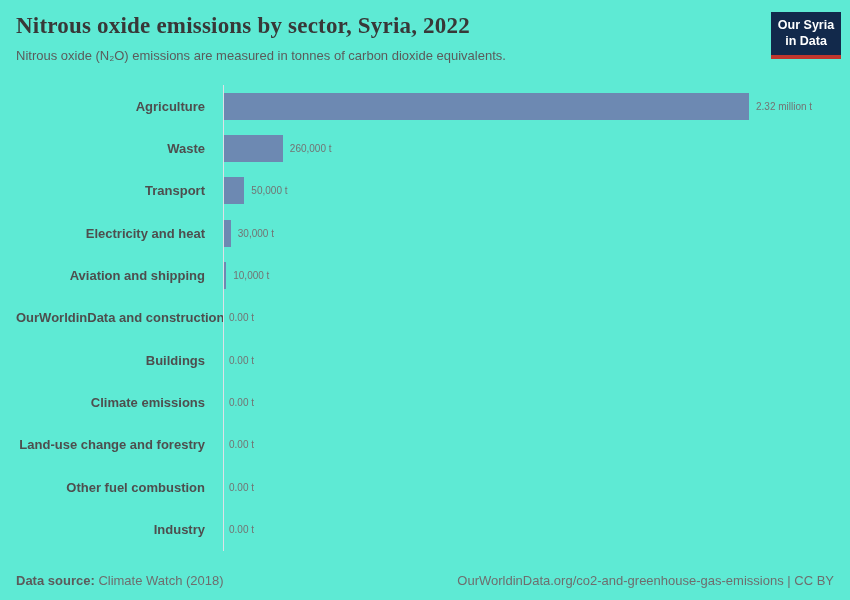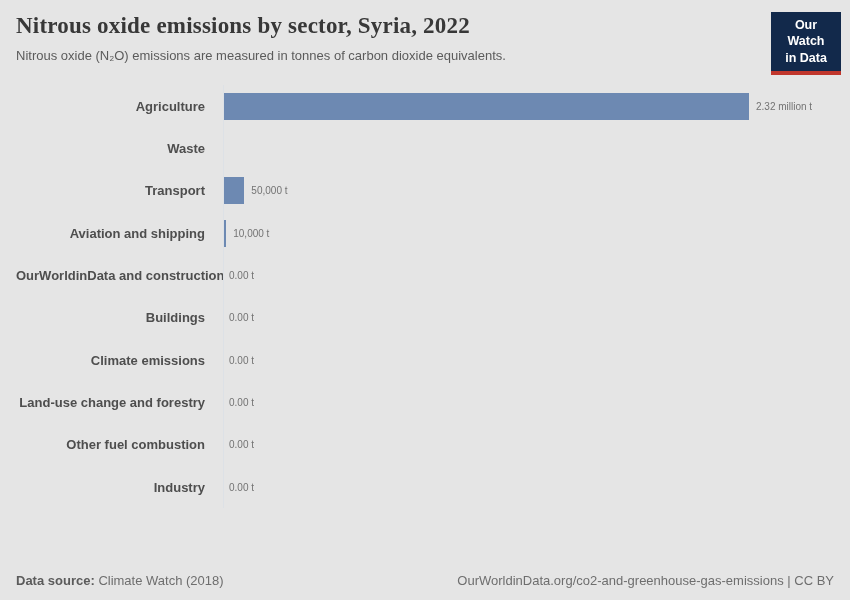--- a/index.html
+++ b/index.html
@@ -1,20 +1,20 @@
 <!DOCTYPE html>
 <html><head>
 <meta charset="utf-8">
 <style>
   html, body { margin: 0; padding: 0; background: #ffffff; }
   .page {
     position: relative;
     width: 850px;
     height: 600px;
-    background: #e5e5e5;
+    background: #5eead4;
     font-family: "Liberation Sans", "DejaVu Sans", sans-serif;
     overflow: hidden;
   }
   .title {
     font-family: "Liberation Serif", "DejaVu Serif", serif;
     font-weight: 700;
     font-size: 23px;
     color: #383838;
     margin: 0;
     padding: 13px 100px 0 16px;
@@ -99,42 +99,53 @@
 </style>
 </head>
 <body>
 
 <div class="page">
 
   <h1 class="title">Nitrous oxide emissions by sector, Syria, 2022</h1>
   <p class="subtitle">Nitrous oxide (N₂O) emissions are measured in tonnes of carbon dioxide equivalents.</p>
 
   <div class="logo" style="background: rgb(18, 41, 75); border-bottom-color: rgb(192, 54, 44);">
-    <div>Our Watch</div>
+    <div>Our Syria</div>
     <div>in Data</div>
   </div>
 
   <div class="chart">
     <div class="axis-line" style="background: rgb(221, 225, 230);"></div>
     <div id="chart-rows">
         <div class="row">
           <div class="row-label">Agriculture</div>
           <div class="bar-area">
             <div class="bar" style="width: 525px; background: rgb(109, 137, 178);"></div>
             <div class="bar-value">2.32 million t</div>
           </div>
         </div>
         <div class="row">
           <div class="row-label">Waste</div>
+          <div class="bar-area">
+            <div class="bar" style="width: 58.8362px; background: rgb(109, 137, 178);"></div>
+            <div class="bar-value">260,000 t</div>
+          </div>
         </div>
         <div class="row">
           <div class="row-label">Transport</div>
           <div class="bar-area">
             <div class="bar" style="width: 20.3664px; background: rgb(109, 137, 178);"></div>
             <div class="bar-value">50,000 t</div>
+          </div>
+        </div>
+        <div class="row">
+          <div class="row-label">Electricity and heat</div>
+          <div class="bar-area">
+            <div class="bar" style="width: 6.78879px; background: rgb(109, 137, 178);"></div>
+            <div class="bar-value">30,000 t</div>
           </div>
         </div>
         <div class="row">
           <div class="row-label">Aviation and shipping</div>
           <div class="bar-area">
             <div class="bar" style="width: 2.26293px; background: rgb(109, 137, 178);"></div>
             <div class="bar-value">10,000 t</div>
           </div>
         </div>
         <div class="row">

